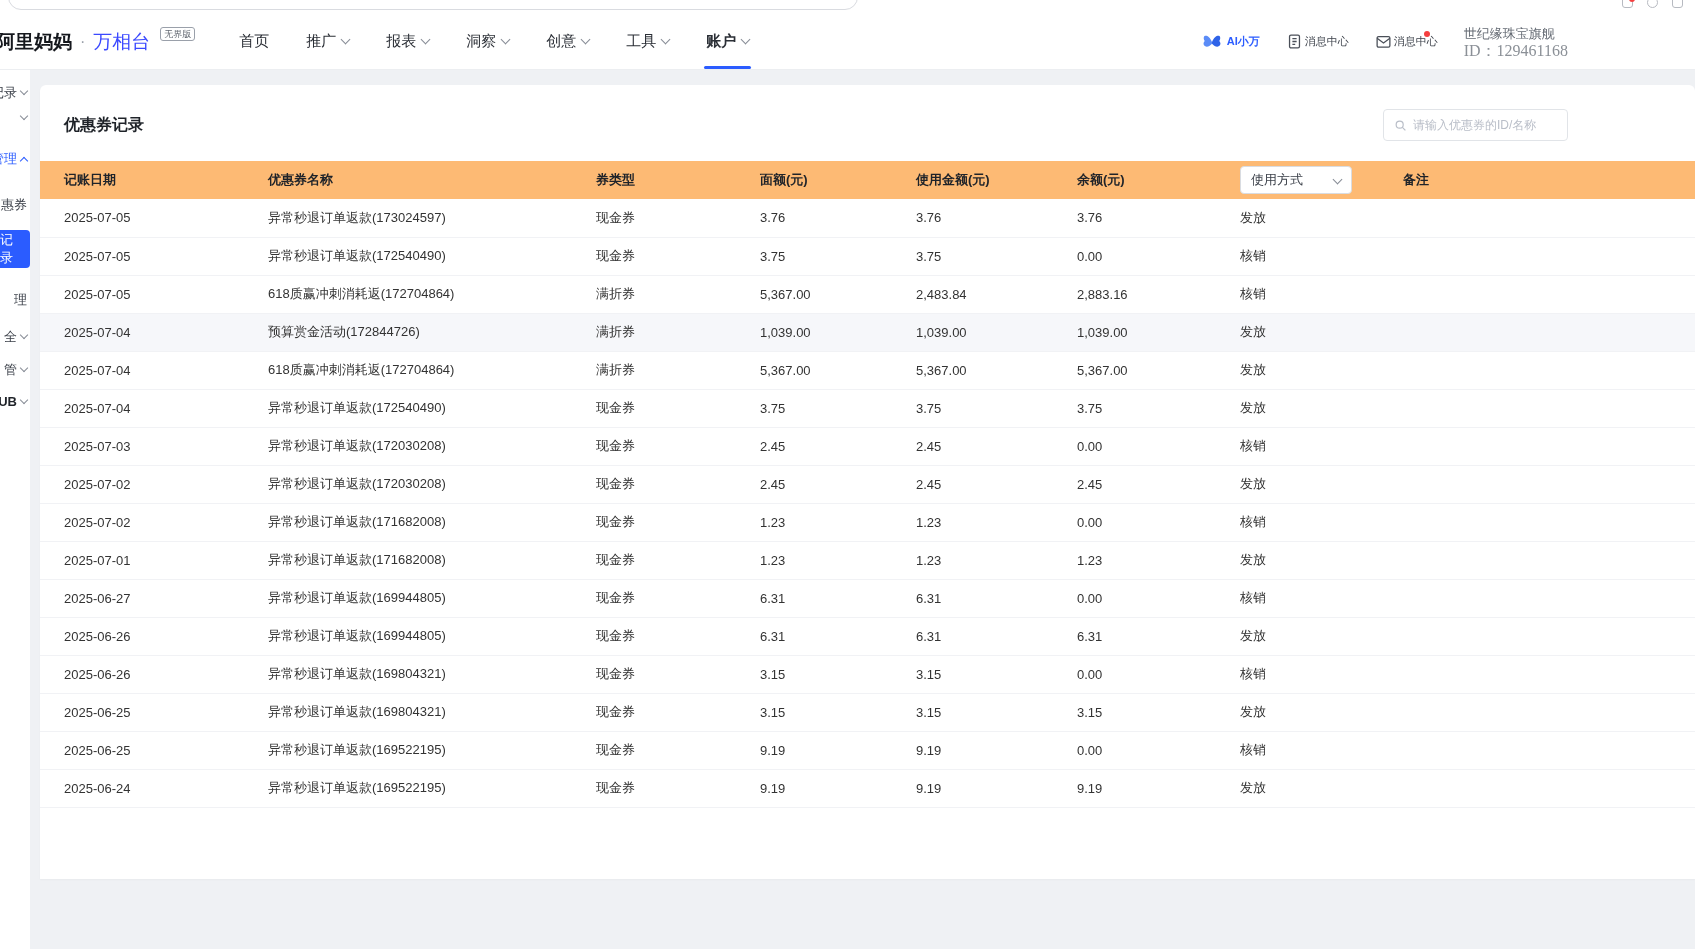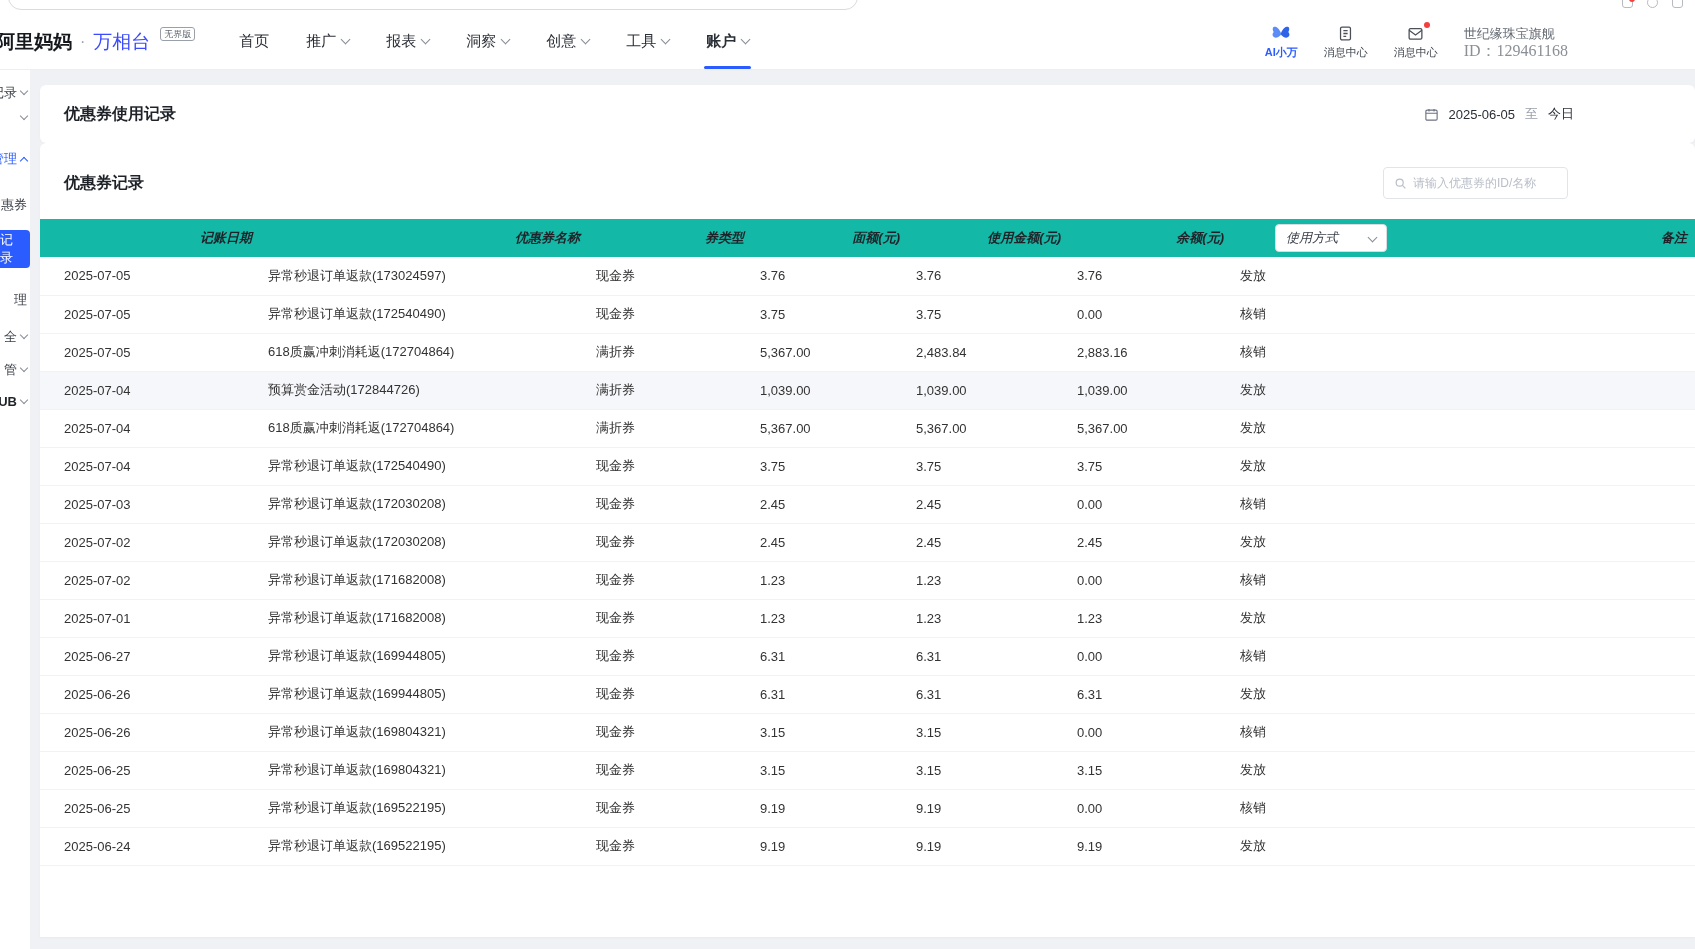--- a/index.html
+++ b/index.html
@@ -32,21 +32,21 @@
   .nav-item.active::after { content:""; position:absolute; left:-2px; right:-2px; bottom:0;
                             height:3px; background:#2b5cff; border-radius:2px; }
   .caret { display:inline-block; width:7px; height:7px; border-right:1.4px solid #878c96;
            border-bottom:1.4px solid #878c96; transform:rotate(45deg); margin-left:6px;
            margin-top:-4px; }
   .caret.up { transform:rotate(-135deg); margin-top:4px; }
   .caret.blue { border-color:#2b5cff; }
 
   .header-right { position:absolute; right:0; top:0; height:100%; display:flex; align-items:center;
                   gap:26px; padding-right:127px; }
-  .hr-item { display:flex; flex-direction:column; align-items:center; gap:2px; font-size:11px;
+  .hr-item { display:flex; flex-direction:row; align-items:center; gap:2px; font-size:11px;
              color:#3c414a; cursor:pointer; position:relative; }
   .hr-item .ico { height:20px; display:flex; align-items:center; }
   .ai-label { color:#2b5cff; font-weight:bold; font-size:11px; }
   .msg-dot { position:absolute; top:-1px; right:8px; width:6px; height:6px; border-radius:50%; }
   .shop-block { font-size:13px; color:#646a73; line-height:17px; white-space:nowrap;font-family:Liberation Serif, serif; }
   .shop-id { font-size:16px; color:#8b9097; }
 
   
   .layout { display:flex; height:879px; }
   .sidebar { width:30px; flex:none; background:#fff; position:relative; }
@@ -76,22 +76,22 @@
                   padding:24px 24px 20px 24px; }
   .records-title { font-size:16px; font-weight:bold; color:#1f2329; }
   .search-box { display:flex; align-items:center; gap:6px; width:185px; height:32px;
                 border:1px solid #e1e4e8; border-radius:4px; padding:0 10px; margin-right:103px;
                 background:#fff; }
   .search-box input { border:none; outline:none; flex:1; font-size:12px; color:#333;
                       font-family:"Liberation Sans", sans-serif; min-width:0; }
   .search-box input::placeholder { color:#b9bec8; }
 
   table { width:100%; border-collapse:collapse; table-layout:fixed; font-size:13px; }
-  thead th { background:#14b8a6; height:38px; text-align:right; font-weight:bold; color:#1f2329;
-             padding:0 8px; white-space:nowrap;font-style:italic; }
+  thead th { background:#fdba74; height:38px; text-align:left; font-weight:bold; color:#1f2329;
+             padding:0 8px; white-space:nowrap; }
   thead th:first-child, tbody td:first-child { padding-left:24px; }
   tbody td { height:38px; border-bottom:1px solid #f1f2f5; padding:0 8px; color:#333;
              white-space:nowrap; overflow:hidden; text-overflow:ellipsis; }
   tr.hl td { background:#f6f7fa; }
   .method-select { display:inline-flex; align-items:center; justify-content:space-between;
                    width:112px; height:28px; border:1px solid #d9dce1; border-radius:4px;
                    background:#fff; padding:0 10px; font-weight:normal; color:#3c414a;
                    cursor:pointer; font-size:13px; }
   .method-select .caret { margin-top:-2px; }
 </style>
@@ -216,34 +216,20 @@
         <span class="caret"></span>
     </div>
     <div class="side-item bold" style="top:324px">
       <span>UB</span>
         <span class="caret"></span>
     </div>
   </div>
 
   <div class="content">
 
-    <div class="card title-card">
-      <div class="page-title">优惠券使用记录</div>
-      <div class="date-picker">
-        <span style="display:flex">
-          <svg width="15" height="15" viewBox="0 0 24 24" fill="none" stroke="#6b7280" stroke-width="1.8">
-            <rect x="3" y="5" width="18" height="16" rx="2"></rect>
-              <path d="M8 3v4M16 3v4M3 10h18"></path>
-          </svg>
-        </span>
-        <span class="date-text">2025-06-05</span>
-        <span class="date-to">至</span>
-        <span class="date-text">今日</span>
-      </div>
-    </div>
 
     <div class="card records-card">
       <div class="records-head">
         <div class="records-title">优惠券记录</div>
         <div class="search-box">
           <span style="display:flex">
             <svg width="13" height="13" viewBox="0 0 24 24" fill="none" stroke="#b9bec8" stroke-width="2.2">
               <circle cx="10.5" cy="10.5" r="6.5"></circle>
                 <path d="M15.5 15.5 L21 21"></path>
             </svg>

